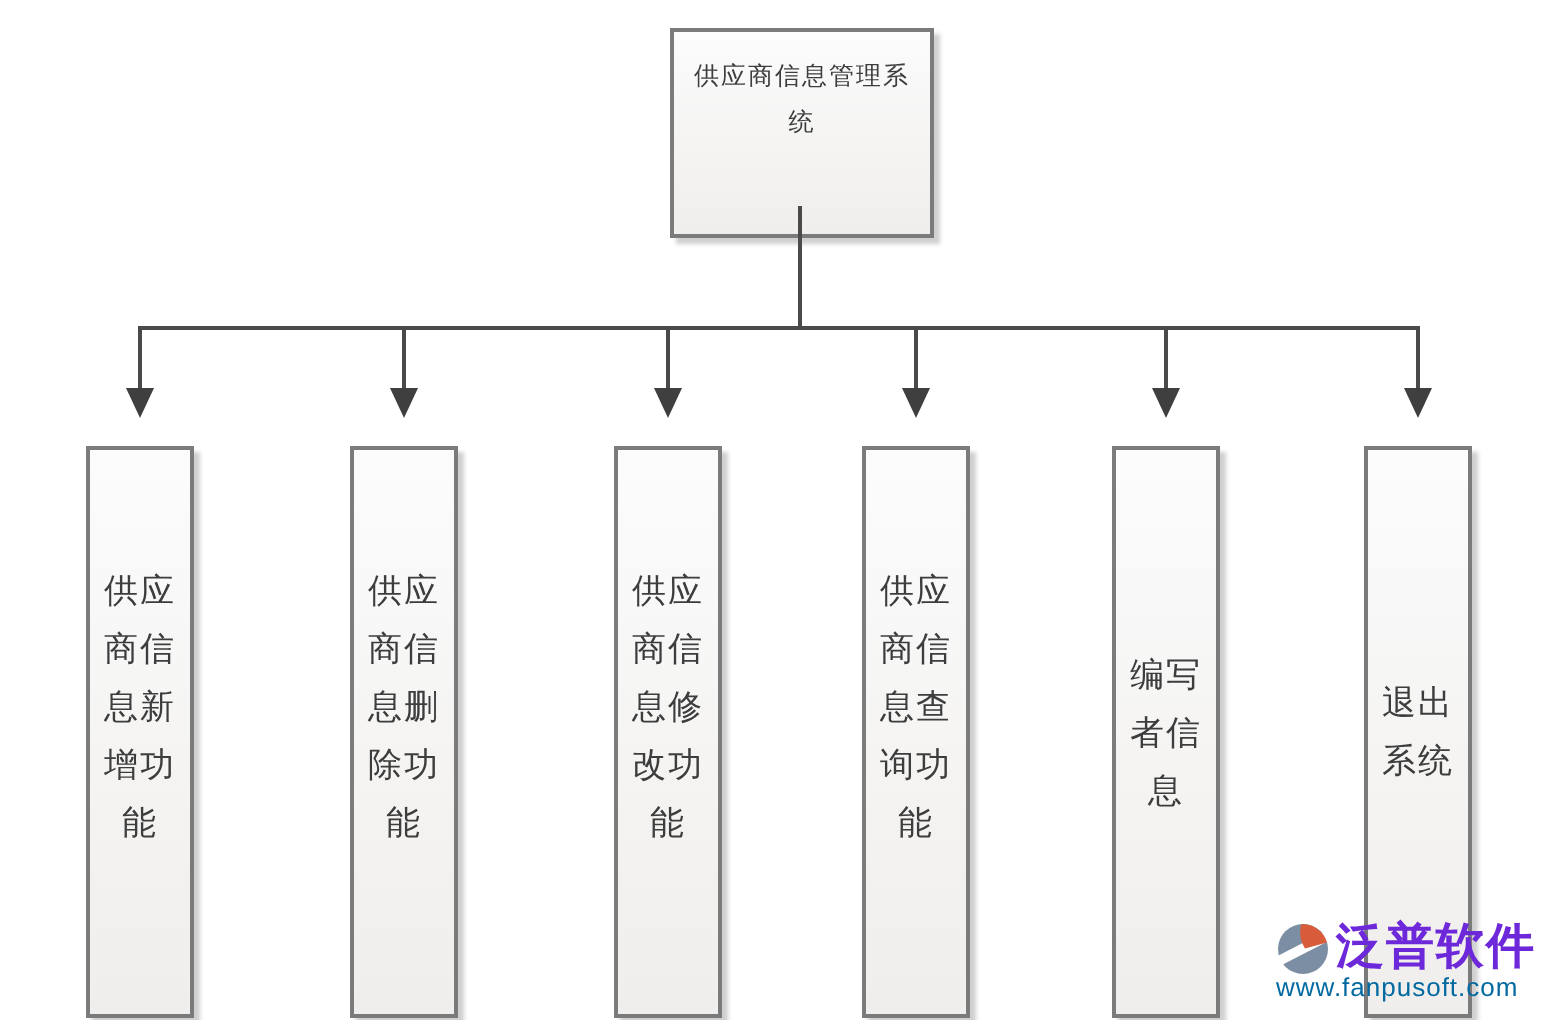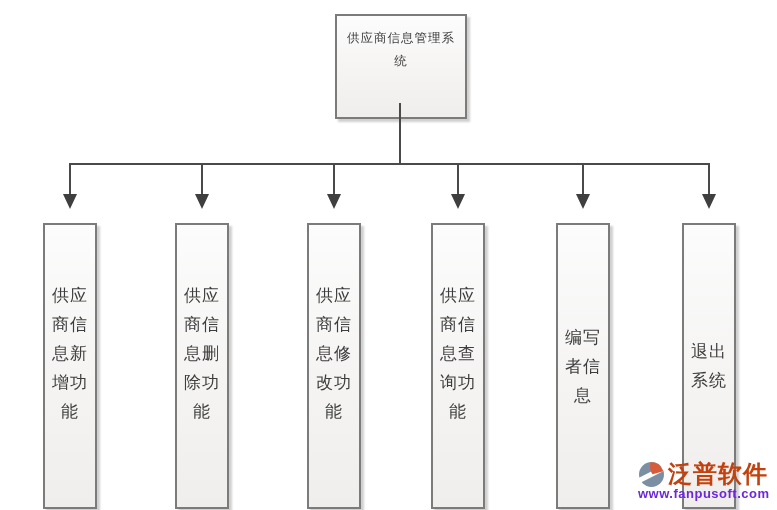--- a/index.html
+++ b/index.html
@@ -80,30 +80,30 @@
     flex-direction: column;
     line-height: 1;
     font-family: "Liberation Sans", sans-serif;
   }
   .wm-row {
     display: flex;
     align-items: center;
     gap: 2px;
   }
   .wm-brand {
-    color: #c2410c;
+    color: #6d28d9;
     font-size: 24px;
     font-weight: bold;
     letter-spacing: 1px;
     white-space: nowrap;
   }
   .wm-url {
-    color: #6d28d9;
+    color: #0369a1;
     font-size: 13px;
-    font-weight: bold;
+    font-weight: normal;
     letter-spacing: 0.5px;
     margin-top: -1px;
     white-space: nowrap;
   }
 </style>
 </head>
 <body>
 
 <div class="canvas">
 

